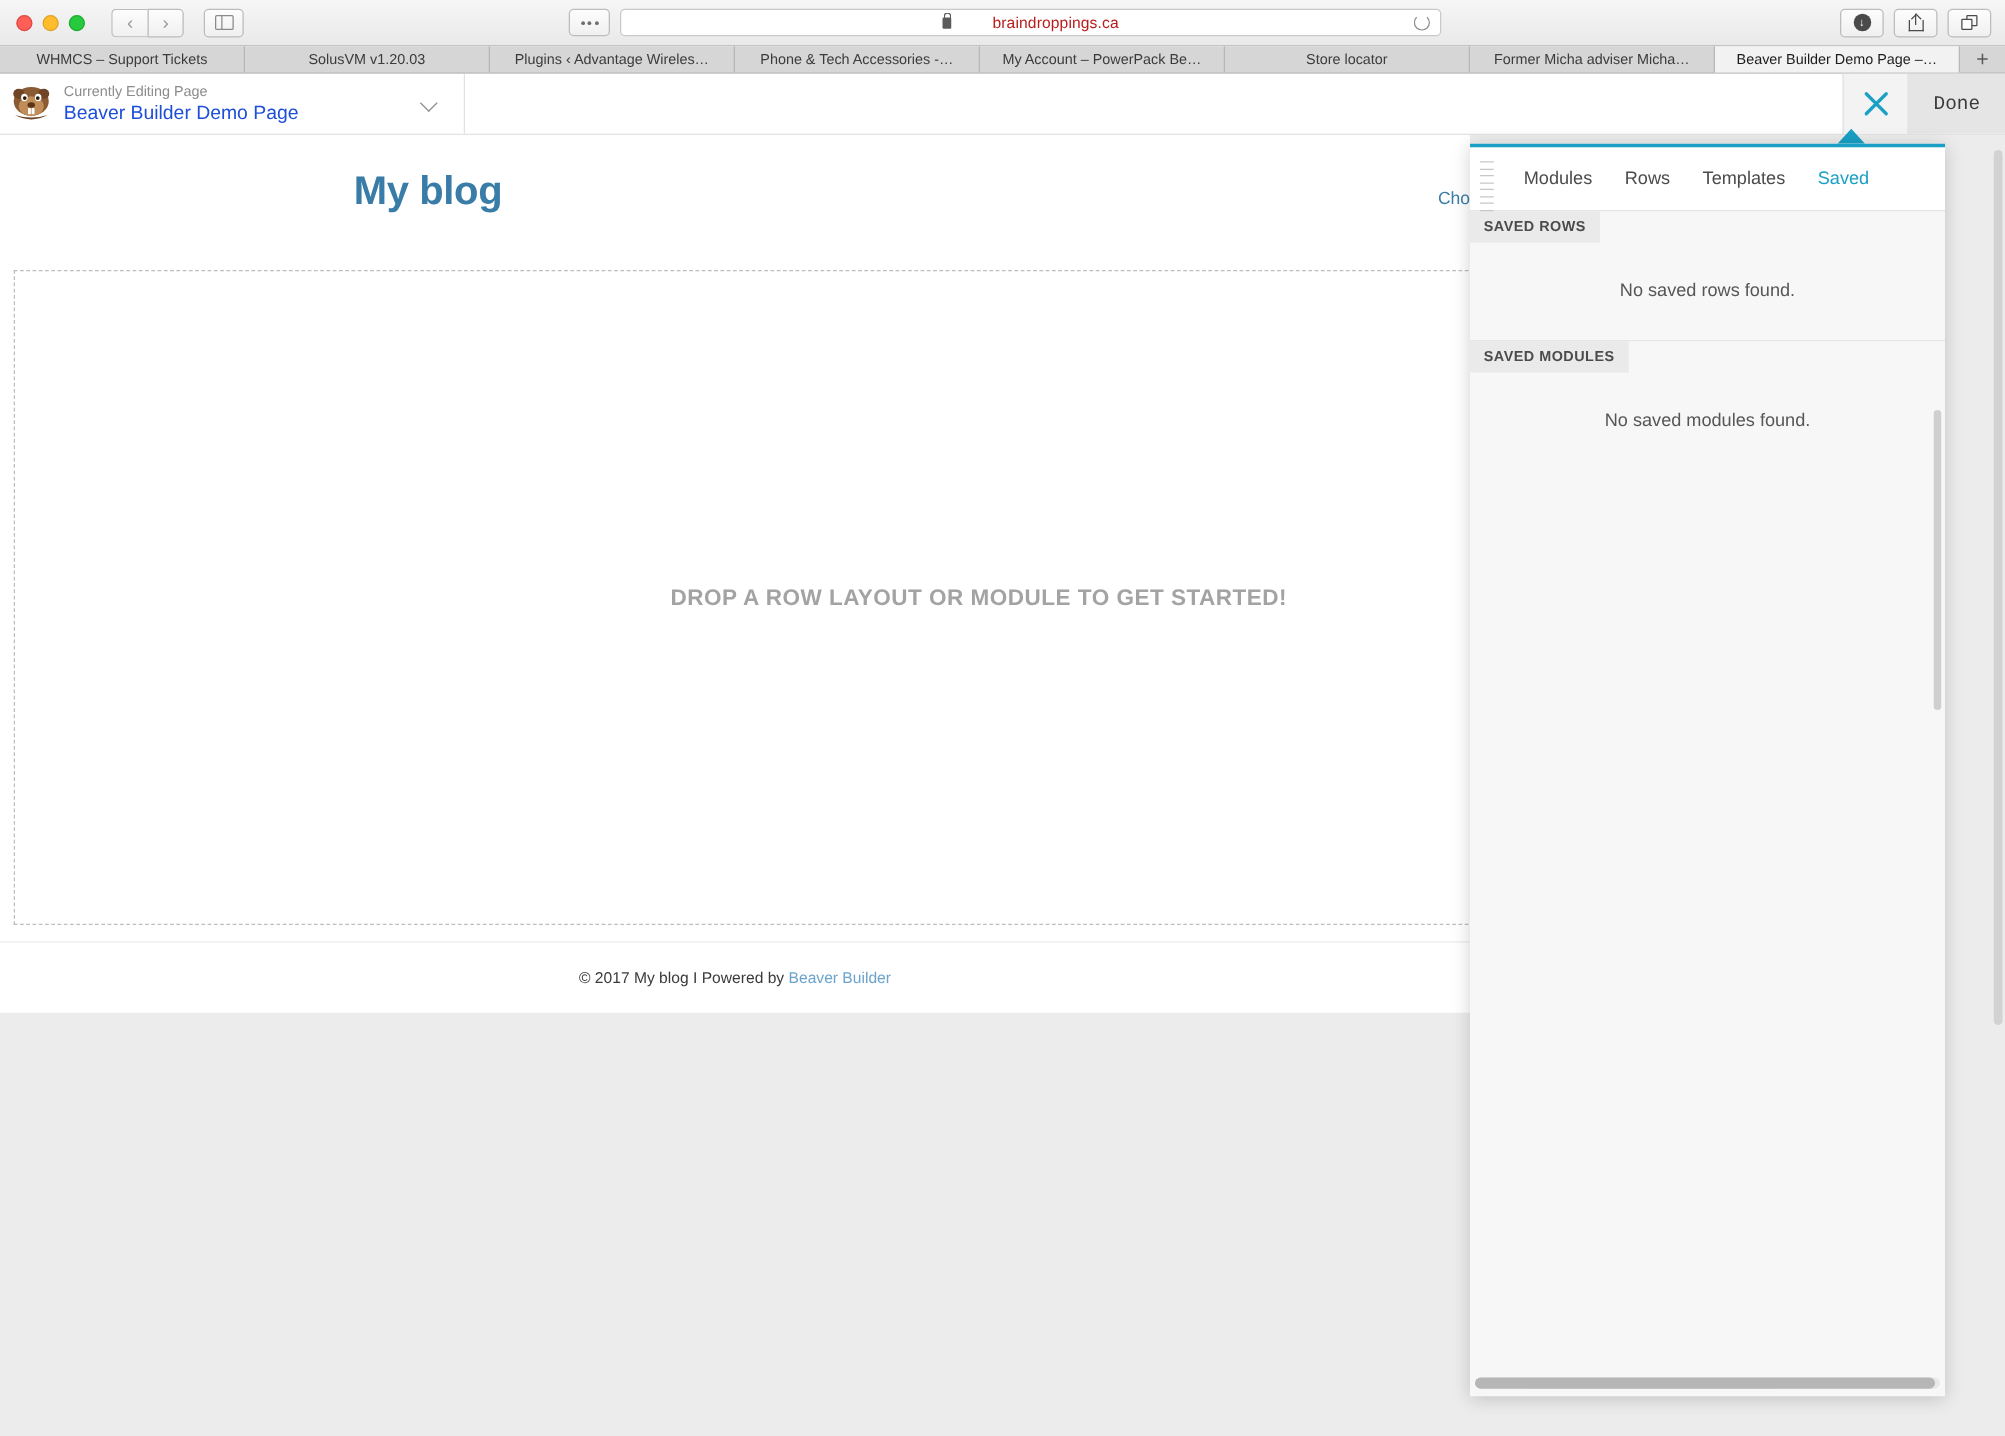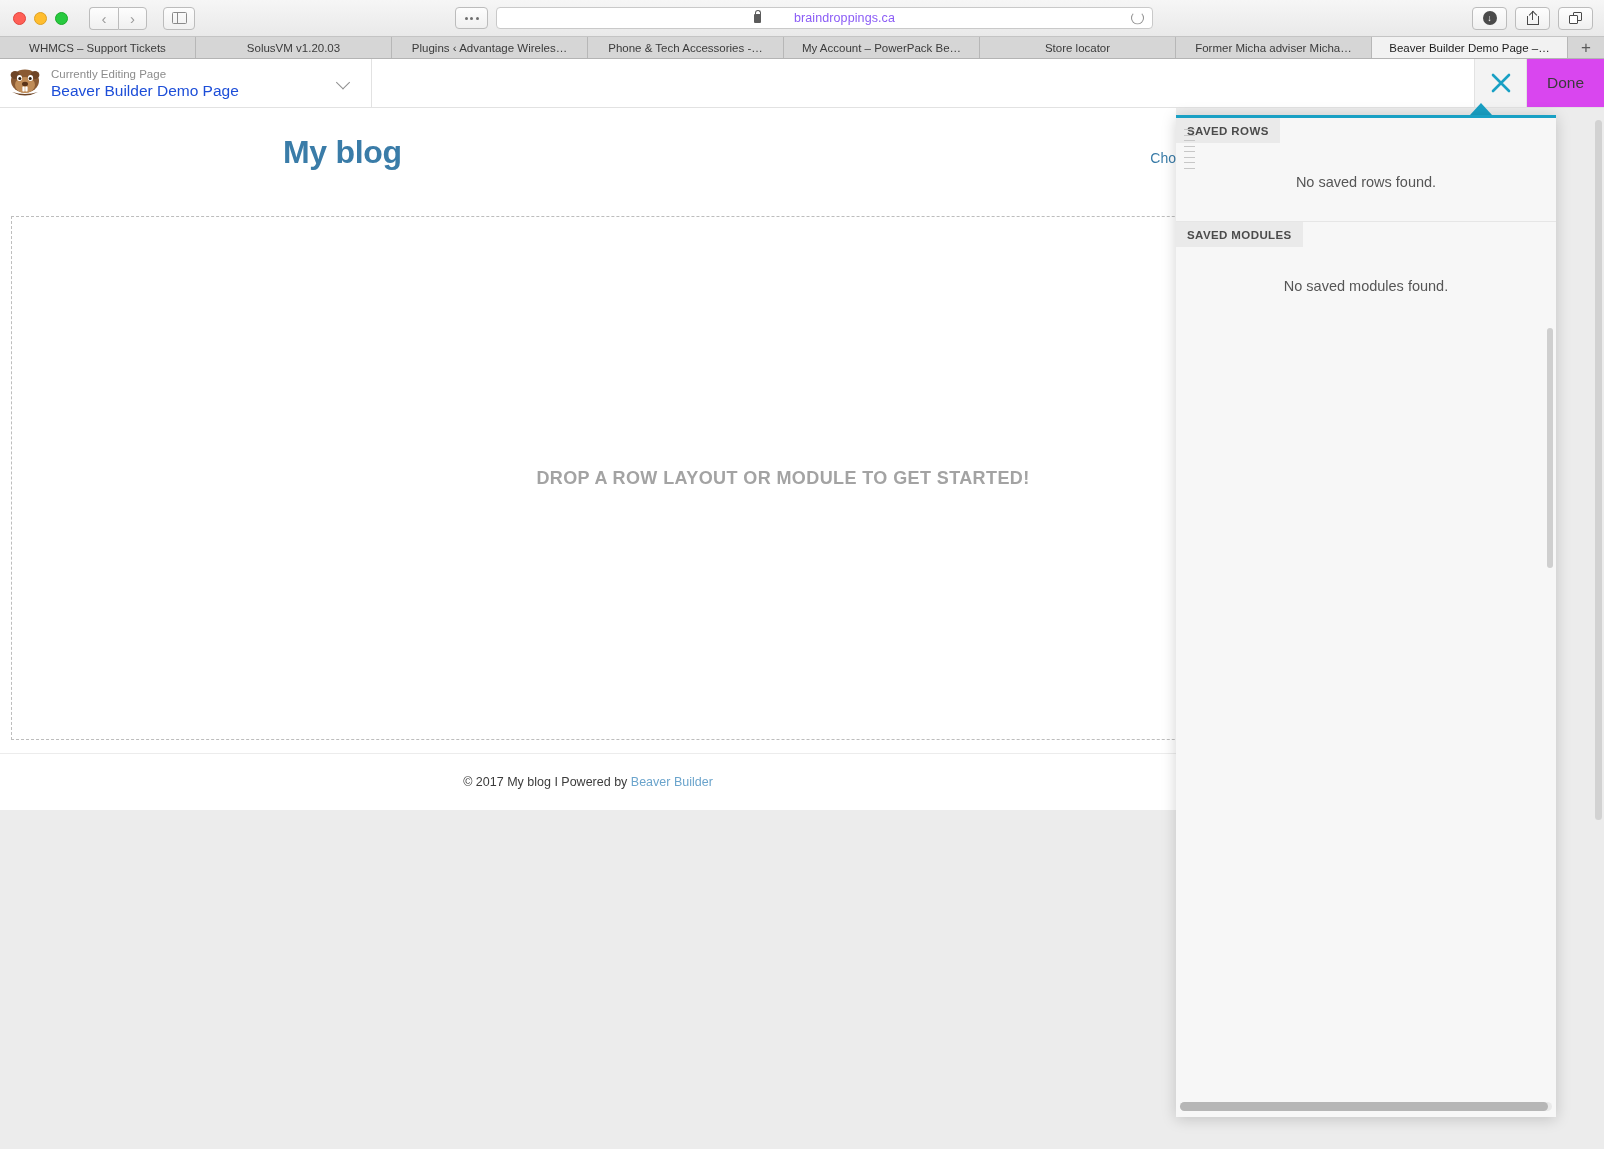--- a/index.html
+++ b/index.html
@@ -66,21 +66,21 @@
   }
   .urlbar .url-inner { display: flex; align-items: center; gap: 5px; }
   .lock {
     width: 7px; height: 9px; background: #5b5b5b; border-radius: 1px; position: relative;
   }
   .lock::before {
     content: ""; position: absolute; left: 1.5px; top: -4px;
     width: 4px; height: 5px; border: 1.2px solid #5b5b5b;
     border-bottom: none; border-radius: 3px 3px 0 0;
   }
-  .url-text { font-size: 12.5px; color: #8b5cf6; letter-spacing: .1px; padding-left: 28px; }
+  .url-text { font-size: 12.5px; color: #b91c1c; letter-spacing: .1px; padding-left: 28px; }
   .reload {
     position: absolute; right: 8px; top: 50%; transform: translateY(-50%);
     width: 13px; height: 13px; border: 1.4px solid #8f8f8f; border-radius: 50%;
     border-top-color: transparent;
   }
 
   .right-tools { margin-left: auto; margin-right: 11px; display: flex; gap: 8px; }
   .tool-btn {
     width: 35px; height: 23px;
     background: linear-gradient(#fdfdfd, #f0f0f0);
@@ -158,23 +158,23 @@
     border-right: 1.8px solid #8f8f8f; border-bottom: 1.8px solid #8f8f8f;
     transform: rotate(45deg);
   }
   .bb-actions { margin-left: auto; display: flex; align-items: stretch; }
   .bb-close {
     width: 52px; background: #f3f3f3; border-left: 1px solid #e2e2e2;
     display: flex; align-items: center; justify-content: center;
   }
   .bb-close svg { display: block; }
   .bb-done {
-    width: 78px; background: #d946ef; border-left: 1px solid #e2e2e2;
-    display: flex; align-items: center; justify-content: center;
-    font-size: 15.5px; color: #3a3a3a;
+    width: 78px; background: #e5e5e5; border-left: 1px solid #e2e2e2;
+    display: flex; align-items: center; justify-content: center;
+    font-size: 15.5px; color: #3a3a3a; font-family: Liberation Mono, monospace;
   }
 
   
   .site {
     position: absolute; top: 108px; left: 0; width: 1176px; height: 702px;
     background: #ffffff; overflow: hidden;
   }
   .site-header {
     height: 100px; display: flex; align-items: center; position: relative;
   }
@@ -397,20 +397,26 @@
     <div class="panel-drag">
       <i></i>
         <i></i>
         <i></i>
         <i></i>
         <i></i>
         <i></i>
         <i></i>
         <i></i>
     </div>
+    <div class="panel-tabs">
+      <div class="ptab">Modules</div>
+      <div class="ptab">Rows</div>
+      <div class="ptab">Templates</div>
+      <div class="ptab active">Saved</div>
+    </div>
 
     <div class="section-head-wrap">
       <div class="section-head">SAVED ROWS</div>
     </div>
     <div class="section-body sb-rows">No saved rows found.</div>
     <div class="panel-divider"></div>
 
     <div class="section-head-wrap">
       <div class="section-head">SAVED MODULES</div>
     </div>

